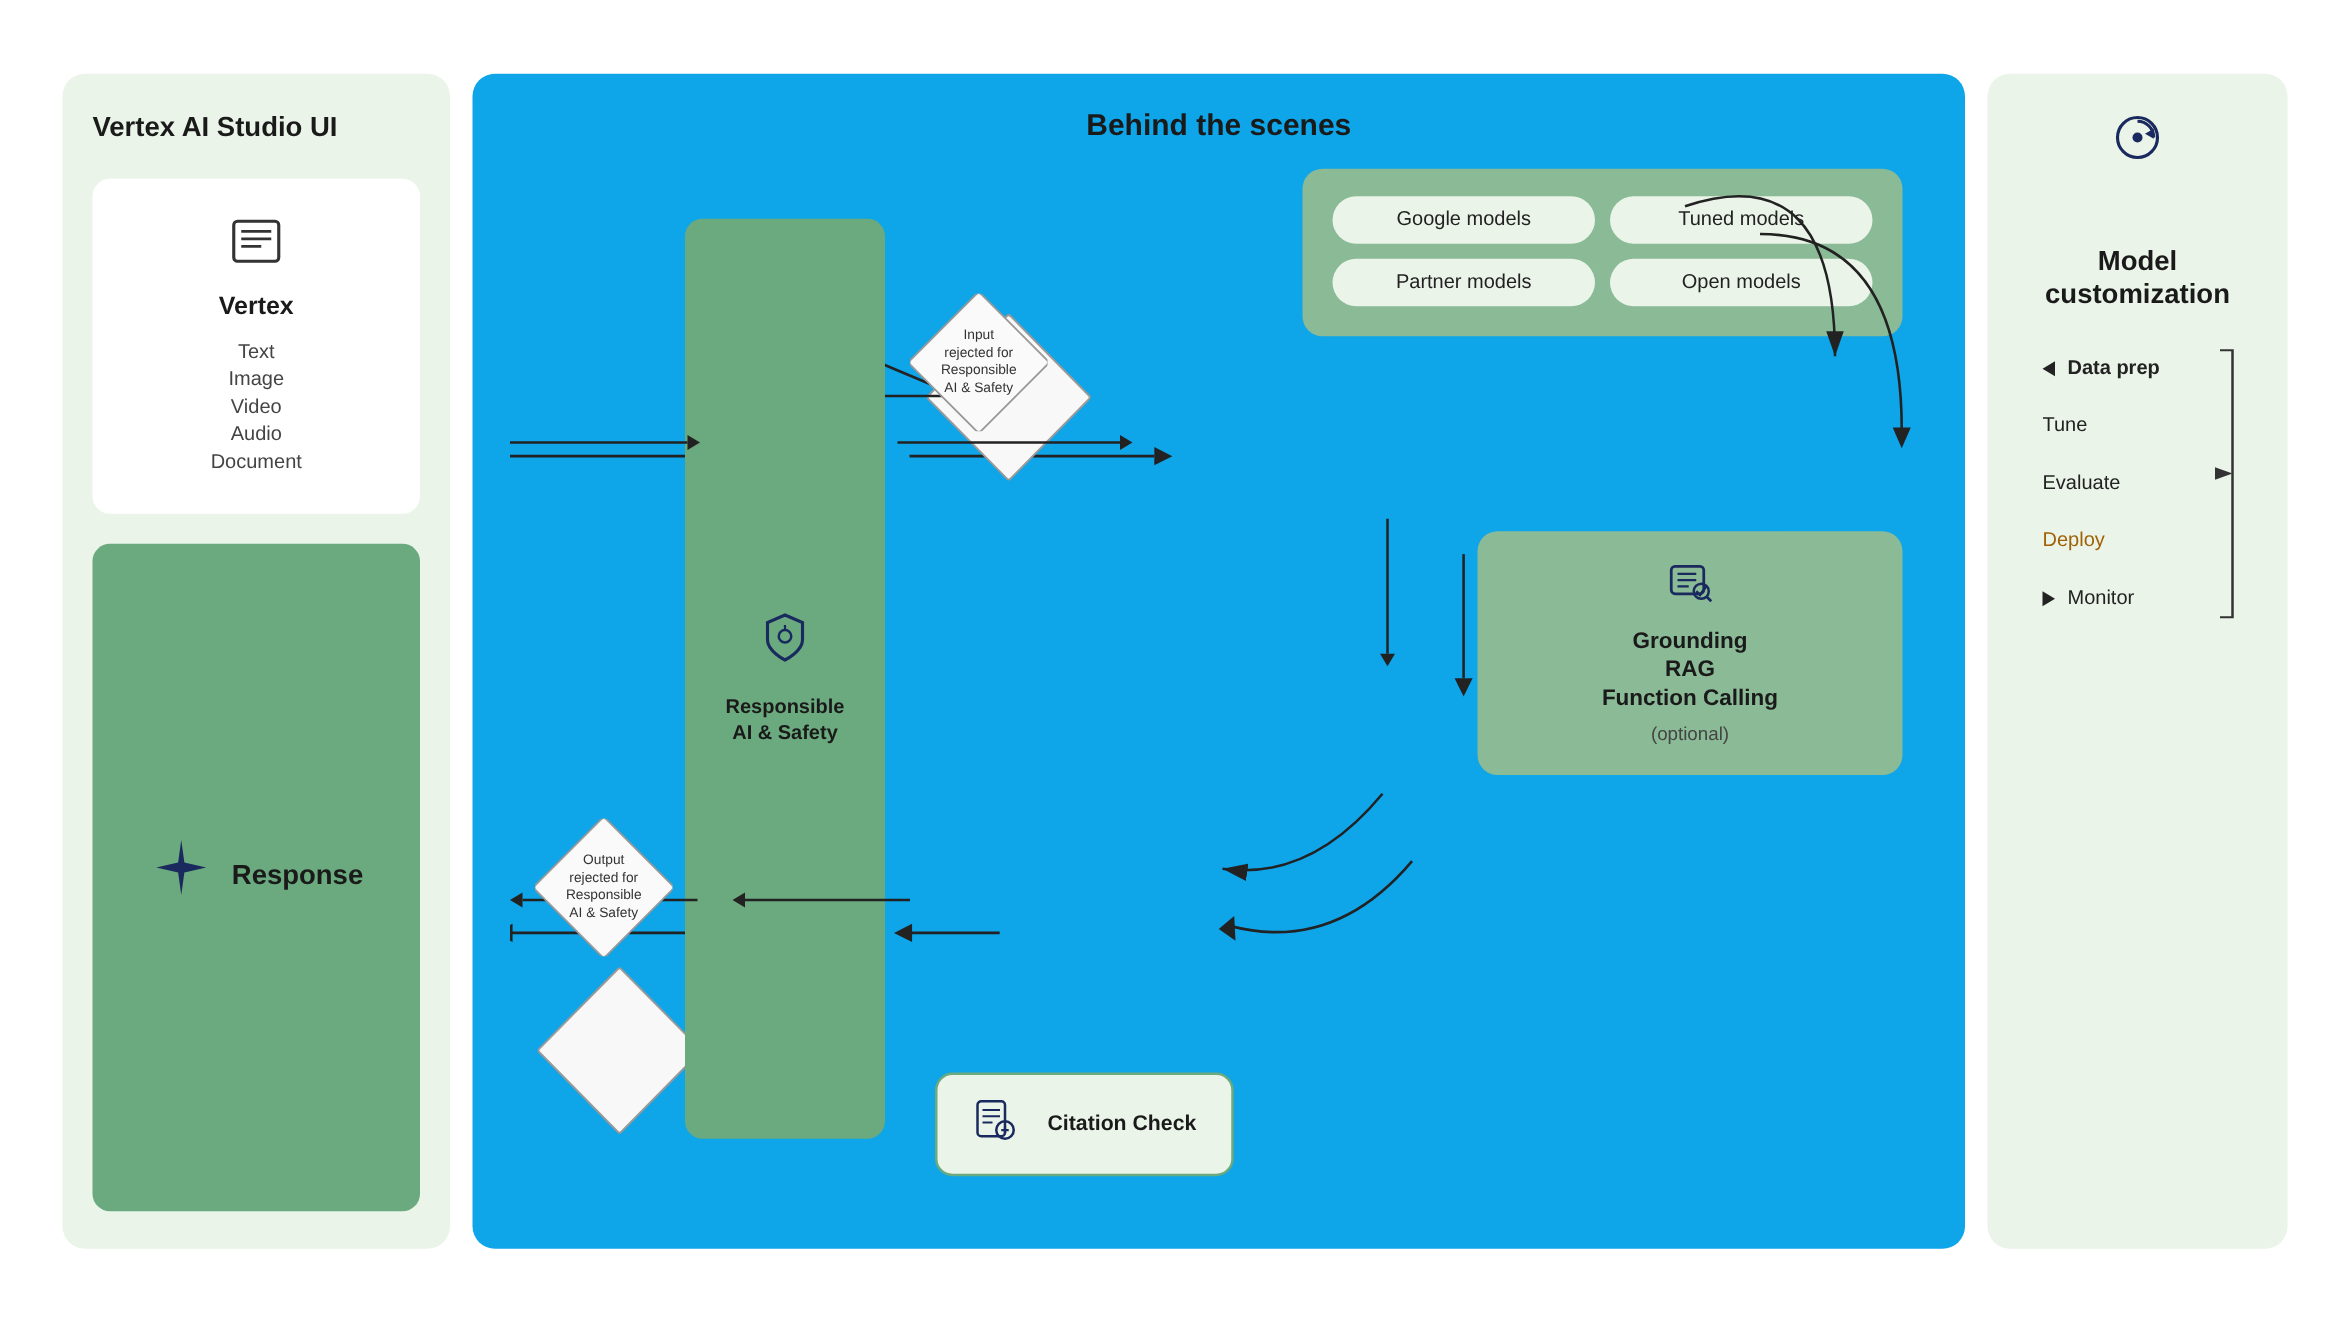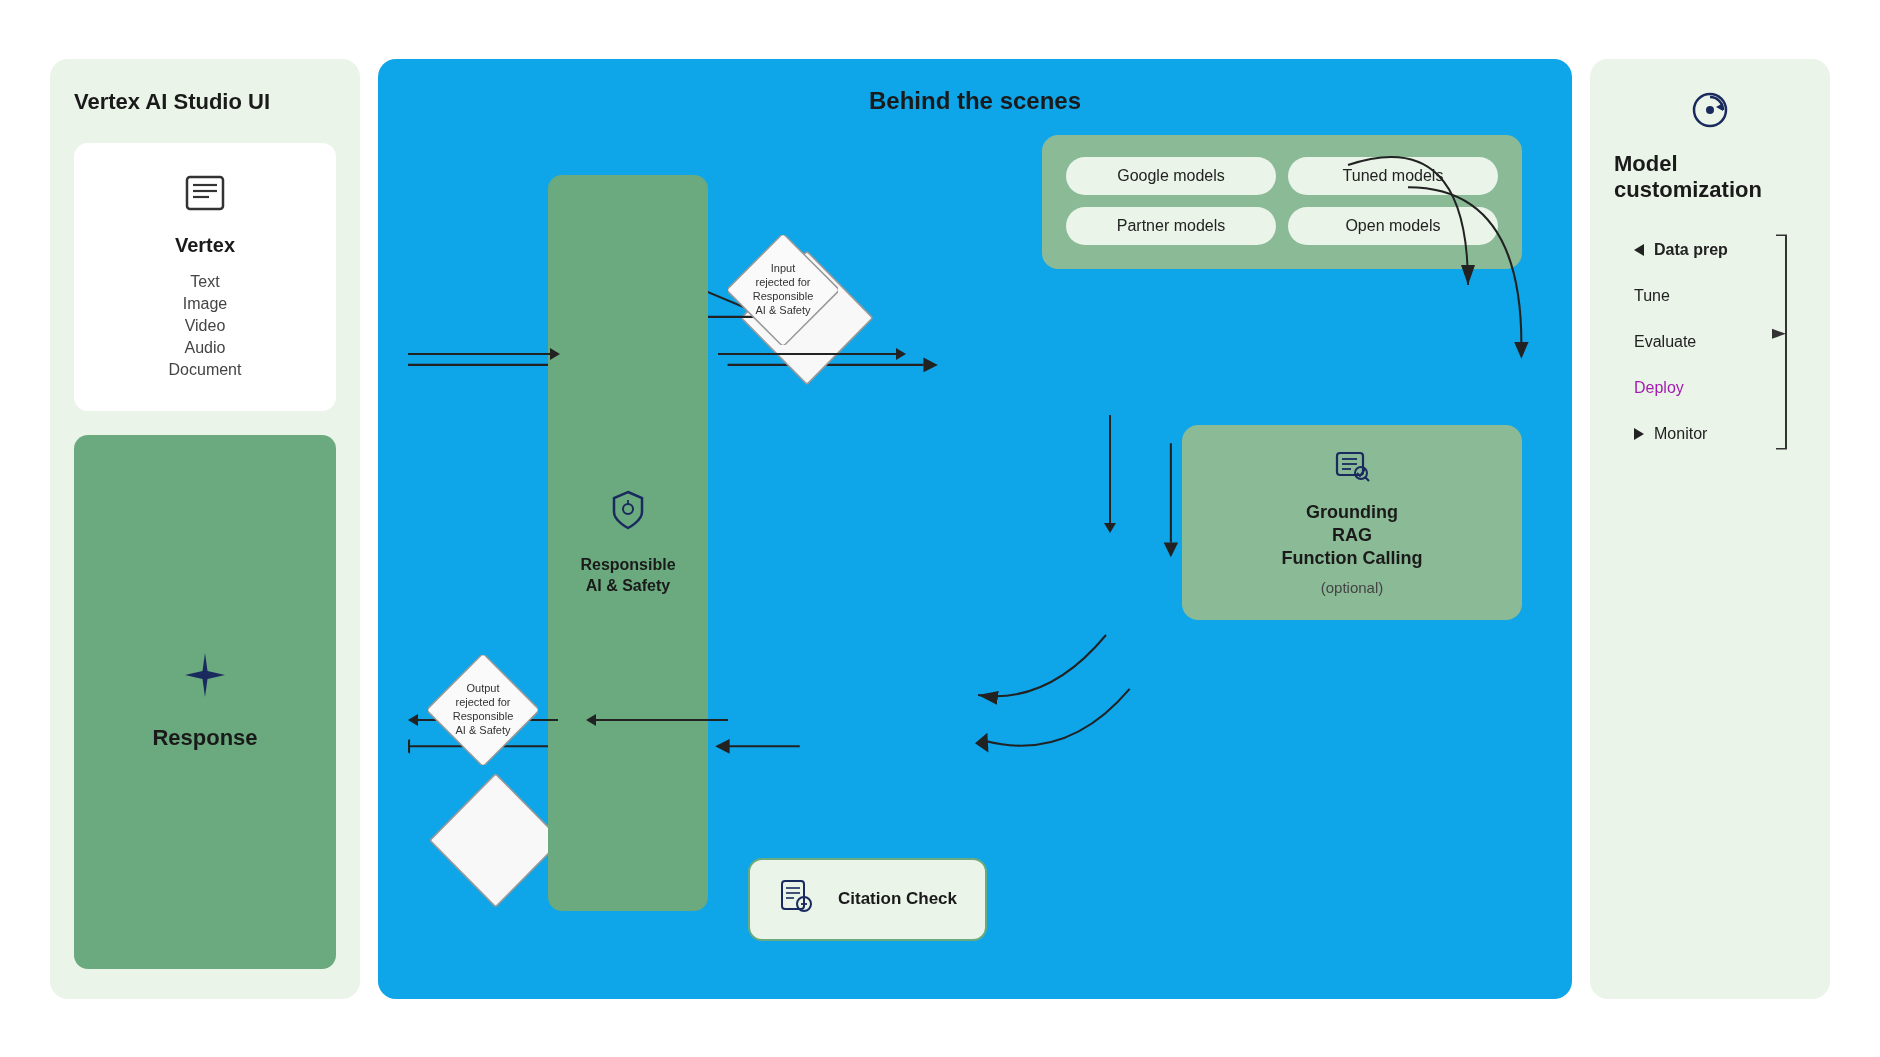--- a/index.html
+++ b/index.html
@@ -73,21 +73,20 @@
     .prompt-list-item {
       font-size: 16px;
       color: #444;
     }
 
     .response-card {
       background: #6aaa7e;
       border-radius: 14px;
       padding: 28px 24px 32px;
       display: flex;
-      flex-direction: column;
       align-items: center;
       justify-content: center;
       gap: 14px;
       flex: 1;
     }
 
     .response-star {
       font-size: 44px;
       color: #1a2a5e;
     }
@@ -267,21 +266,23 @@
     .right-icon {
       font-size: 34px;
       color: #1a2a5e;
       margin-bottom: 4px;
     }
 
     .right-title {
       font-size: 22px;
       font-weight: 700;
       color: #1a1a1a;
+      text-align: center;
       margin-bottom: 16px;
+      margin-top: 44px;
     }
 
     
     .diagram-svg {
       position: absolute;
       top: 0;
       left: 0;
       width: 100%;
       height: 100%;
       pointer-events: none;
@@ -506,21 +507,21 @@
         <div style="width:0;height:0;border-top:6px solid transparent;border-bottom:6px solid transparent;border-right:10px solid #222;margin-right:4px;"></div>
         <span style="font-size:16px;color:#222;">Data prep</span>
       </div>
       <div style="padding:14px 0;">
         <span style="font-size:16px;color:#222;">Tune</span>
       </div>
       <div style="padding:14px 0;">
         <span style="font-size:16px;color:#222;">Evaluate</span>
       </div>
       <div style="padding:14px 0;">
-        <span style="font-size:16px;color:#a21caf;">Deploy</span>
+        <span style="font-size:16px;color:#a16207;">Deploy</span>
       </div>
       <div style="padding:14px 0;display:flex;align-items:center;gap:6px;">
         <div style="width:0;height:0;border-top:6px solid transparent;border-bottom:6px solid transparent;border-left:10px solid #222;margin-right:4px;"></div>
         <span style="font-size:16px;color:#222;">Monitor</span>
       </div>
     </div>
   </div>
 
 </div>
 

